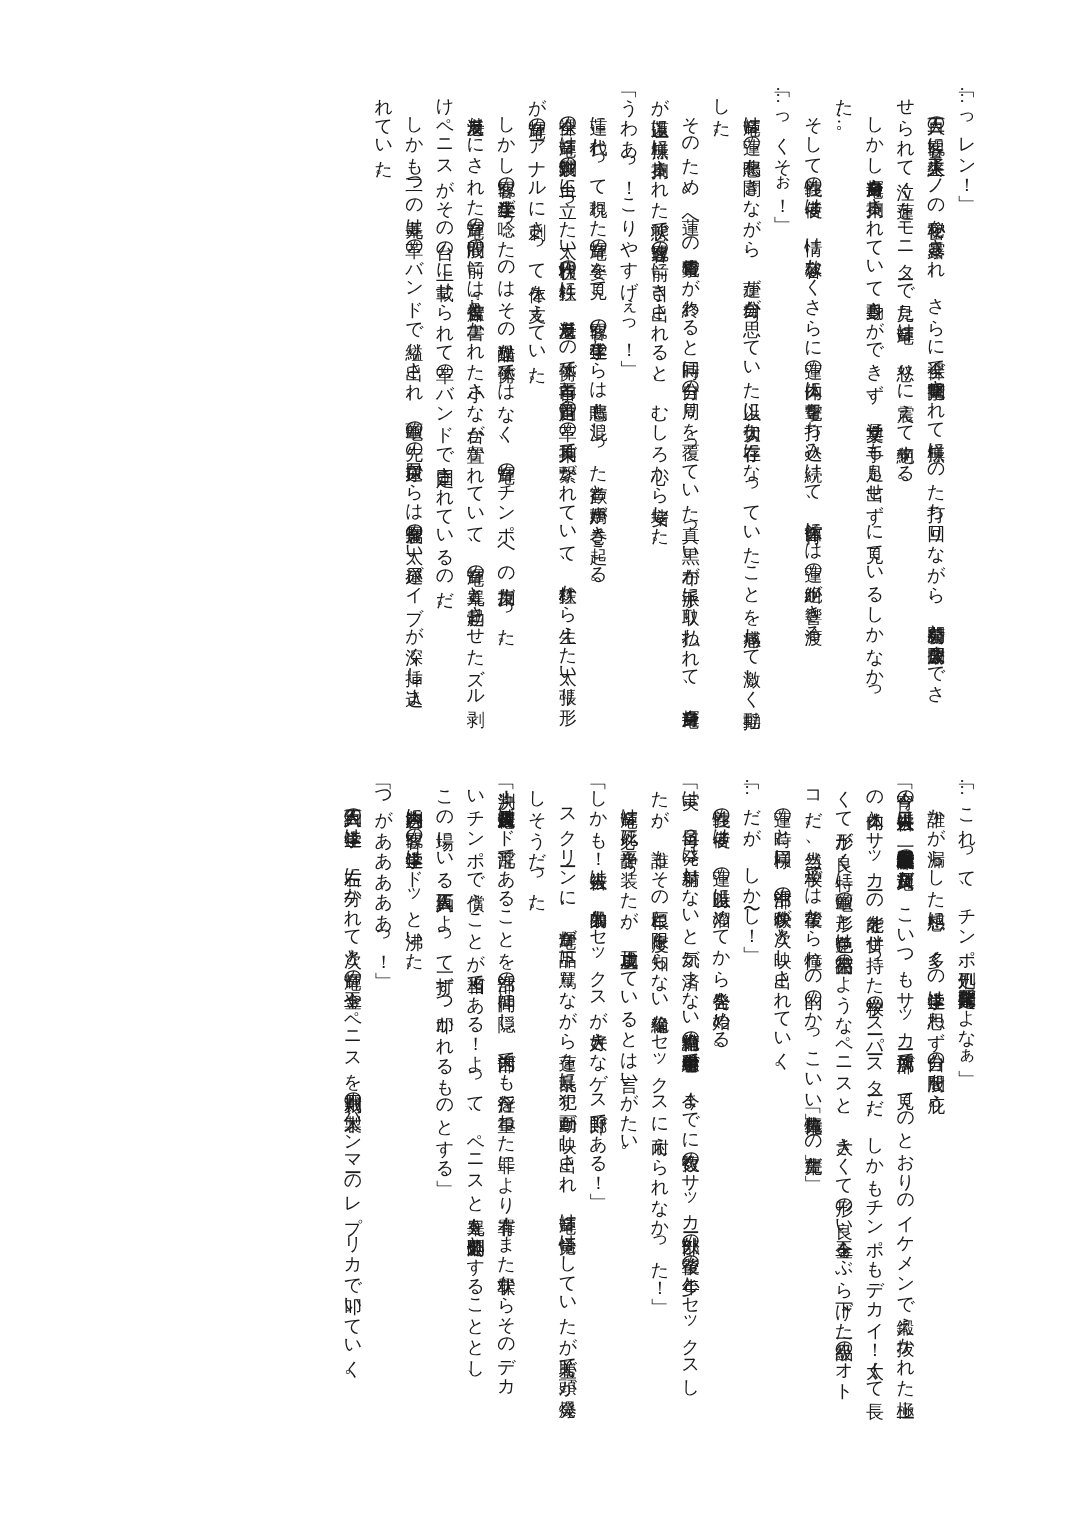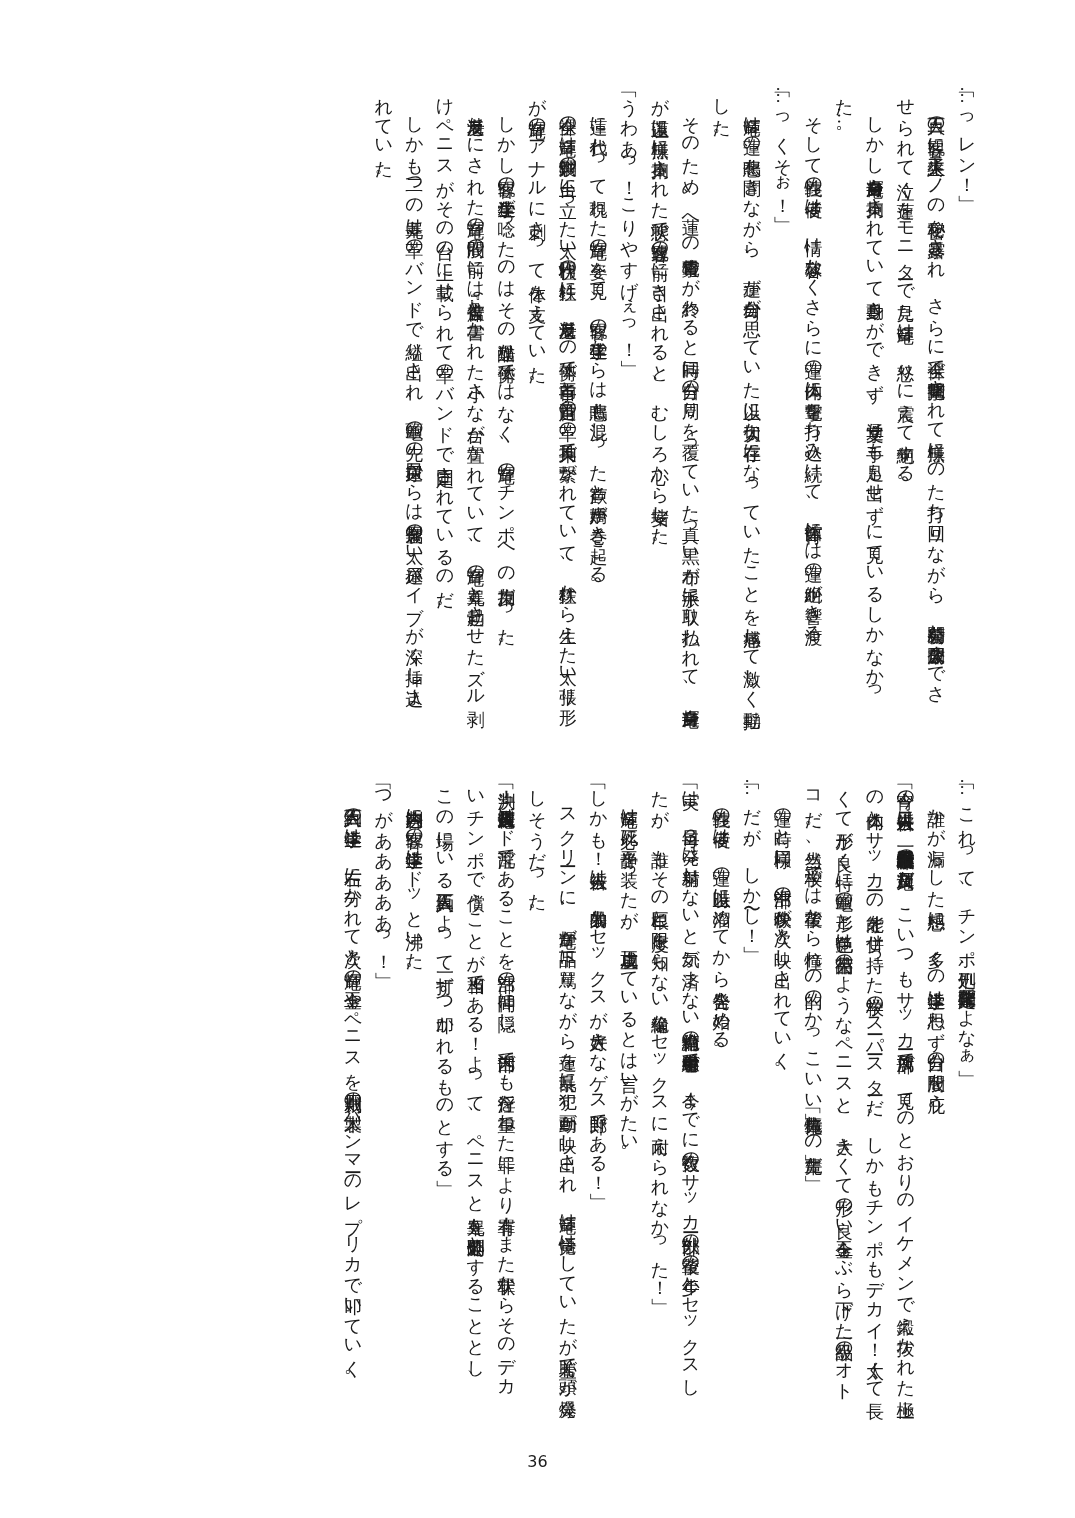--- a/index.html
+++ b/index.html
@@ -79,14 +79,13 @@
       <p class="indent">性義の使者は、蓮の時以上に溜めてから告発を始める。</p>
       <p class="no-indent">「実は、毎日３発は射精しないと気が済まない精力絶倫の射精中毒患者で、今までに複数のサッカー部以外の後輩の少年とセックスしたが、誰もその巨根と限度を知らない絶倫なセックスに耐えられなかった！」</p>
       <p class="indent">竜輝は必死に平静を装ったが、正直成功しているとは言いがたい。</p>
       <p class="no-indent">「しかも！被告人は、暴力的なセックスが大好きなゲス野郎である！」</p>
       <p class="indent">スクリーンに、竜輝が下品に罵りながら蓮を乱暴に犯す動画が映し出され、竜輝は覚悟はしていたが羞恥で頭が爆発しそうだった。</p>
       <p class="no-indent">「判決！被告人及川竜輝はド淫乱であることを部活の仲間に隠し、部活内でも淫行を重ねた罪により有罪！また罪状からそのデカいチンポで償うことが相当である！よって、ペニスと睾丸を公開処刑とすることとし、この場にいる約三百人によって一打ずつ叩かれるものとする」</p>
       <p class="indent">判決内容に観客の学生達はドッと沸いた。</p>
       <p class="no-indent">「つがあああああっ！」</p>
       <p class="indent">約三百人の学生達は、左右に分かれて次々と竜輝の金玉やペニスを裁判用の木製ハンマーのレプリカで叩いていく。</p>
     </div>
-  <div class="page-number">36</div>
 </div>
 
 </body></html>

